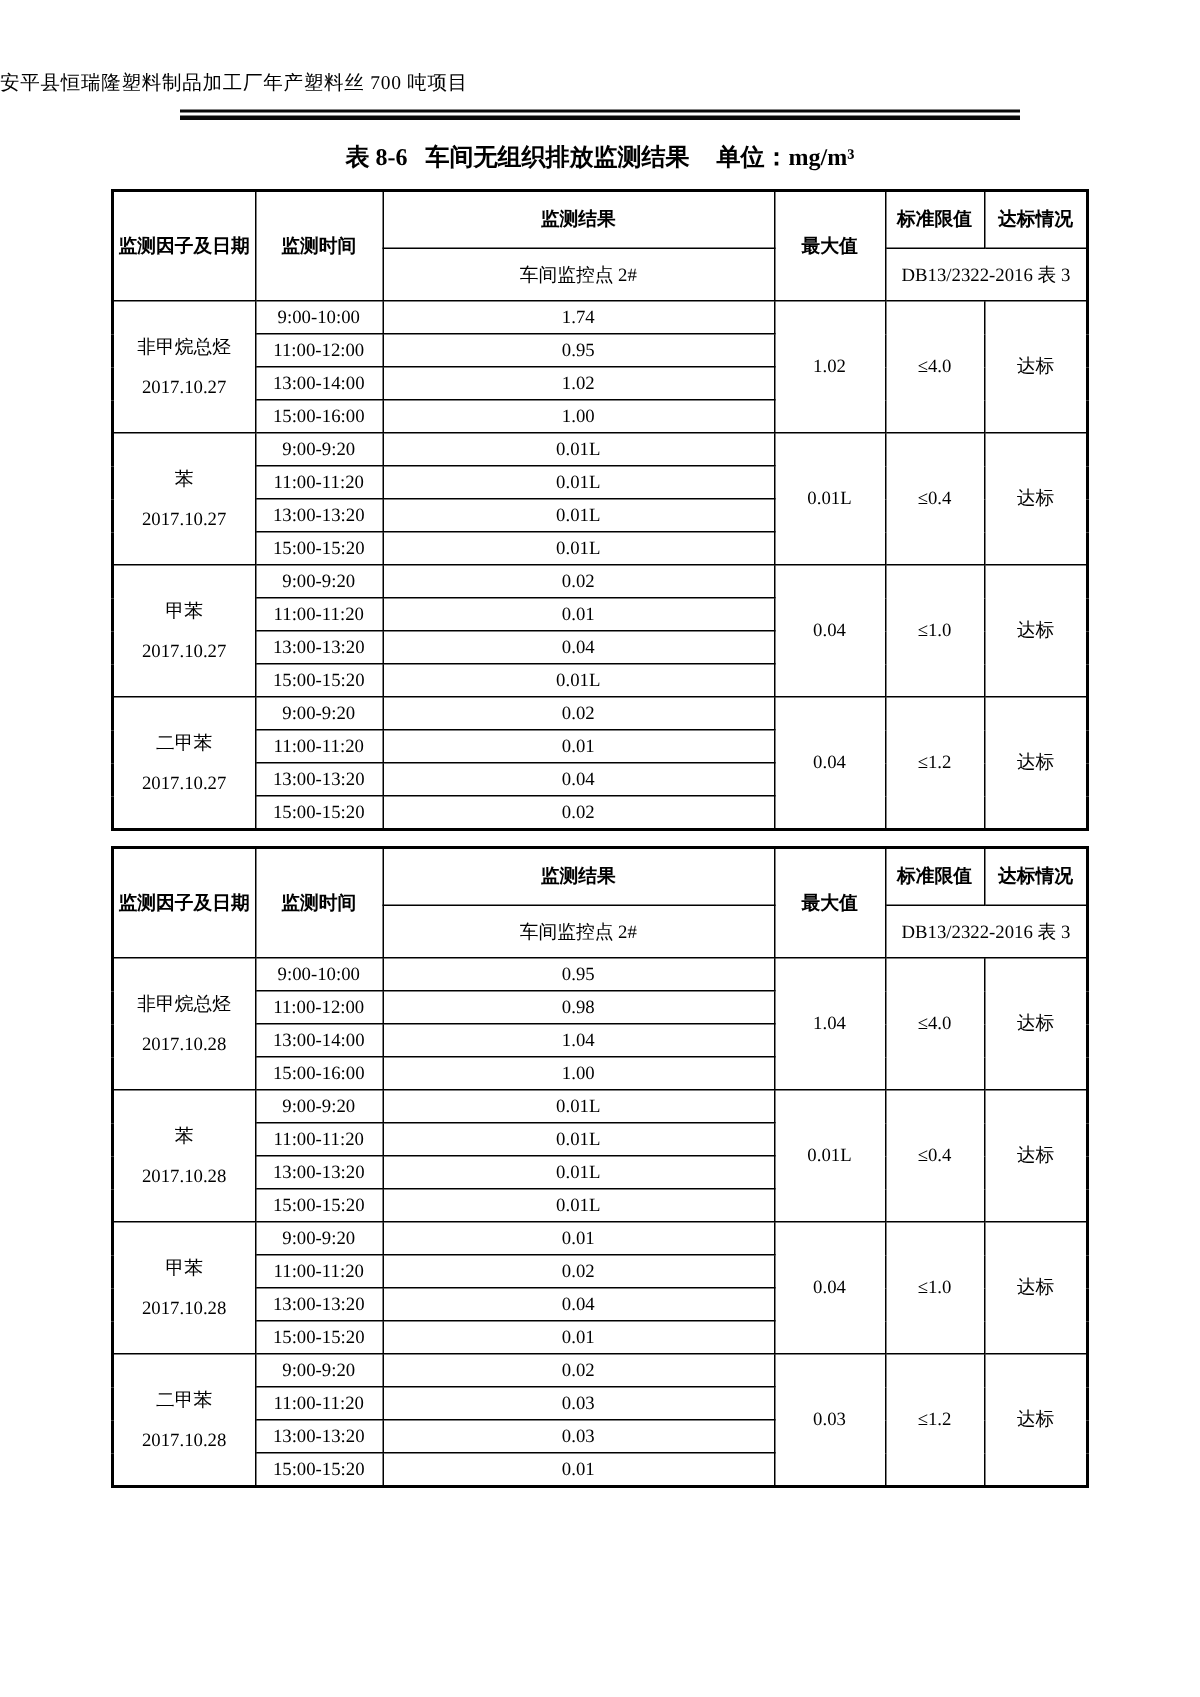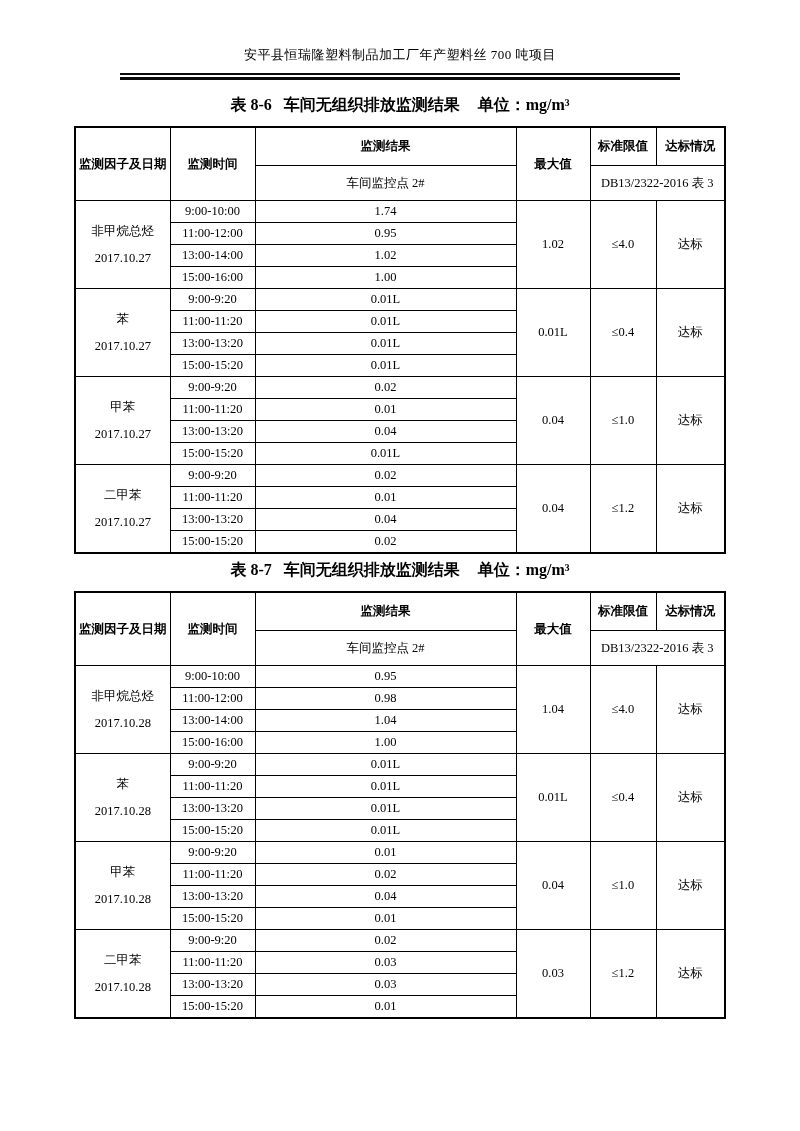--- a/index.html
+++ b/index.html
@@ -1,21 +1,21 @@
 <!DOCTYPE html>
 <html><head>
 <meta charset="utf-8">
 <style>
   html,body { margin:0; padding:0; background:#fff; }
   .page {
     position:relative; width:800px; height:1131px; background:#ffffff;
     font-family:"Liberation Serif","DejaVu Serif",serif; color:#000;
     overflow:hidden; margin:0 auto;
   }
-  .doc-header { padding-top:46px; text-align:center; font-size:13px; letter-spacing:.5px; }
+  .doc-header { padding-top:46px; font-size:13px; letter-spacing:.5px; }
   .header-rule { width:560px; margin:9px auto 0; height:2px; border-top:2px solid #0a0a0a; border-bottom:3px solid #0a0a0a; }
   .caption { text-align:center; font-weight:bold; font-size:16px; margin-top:15px; }
   .caption.second { margin-top:6px; }
   .cap-label { margin-right:12px; }
   .cap-title { margin-right:18px; }
   table.mon-table {
     border-collapse:collapse; table-layout:fixed; width:650px;
     margin:10px auto 0; border:2px solid #000; font-size:12.5px;
   }
   .mon-table th, .mon-table td {
@@ -151,21 +151,20 @@
             <td>0.04</td>
           </tr>
           <tr>
             <td>15:00-15:20</td>
             <td>0.02</td>
           </tr>
         </tbody>
       </table>
     </div>
   <div>
-      <div class="caption second"><span class="cap-label">表 8-7</span><span class="cap-title">车间无组织排放监测结果</span><span class="cap-unit">单位：mg/m³</span></div>
       <table class="mon-table">
         <colgroup>
           <col style="width: 95px;">
           <col style="width: 85px;">
           <col style="width: 261px;">
           <col style="width: 74px;">
           <col style="width: 66px;">
           <col style="width: 69px;">
         </colgroup>
         <thead>

